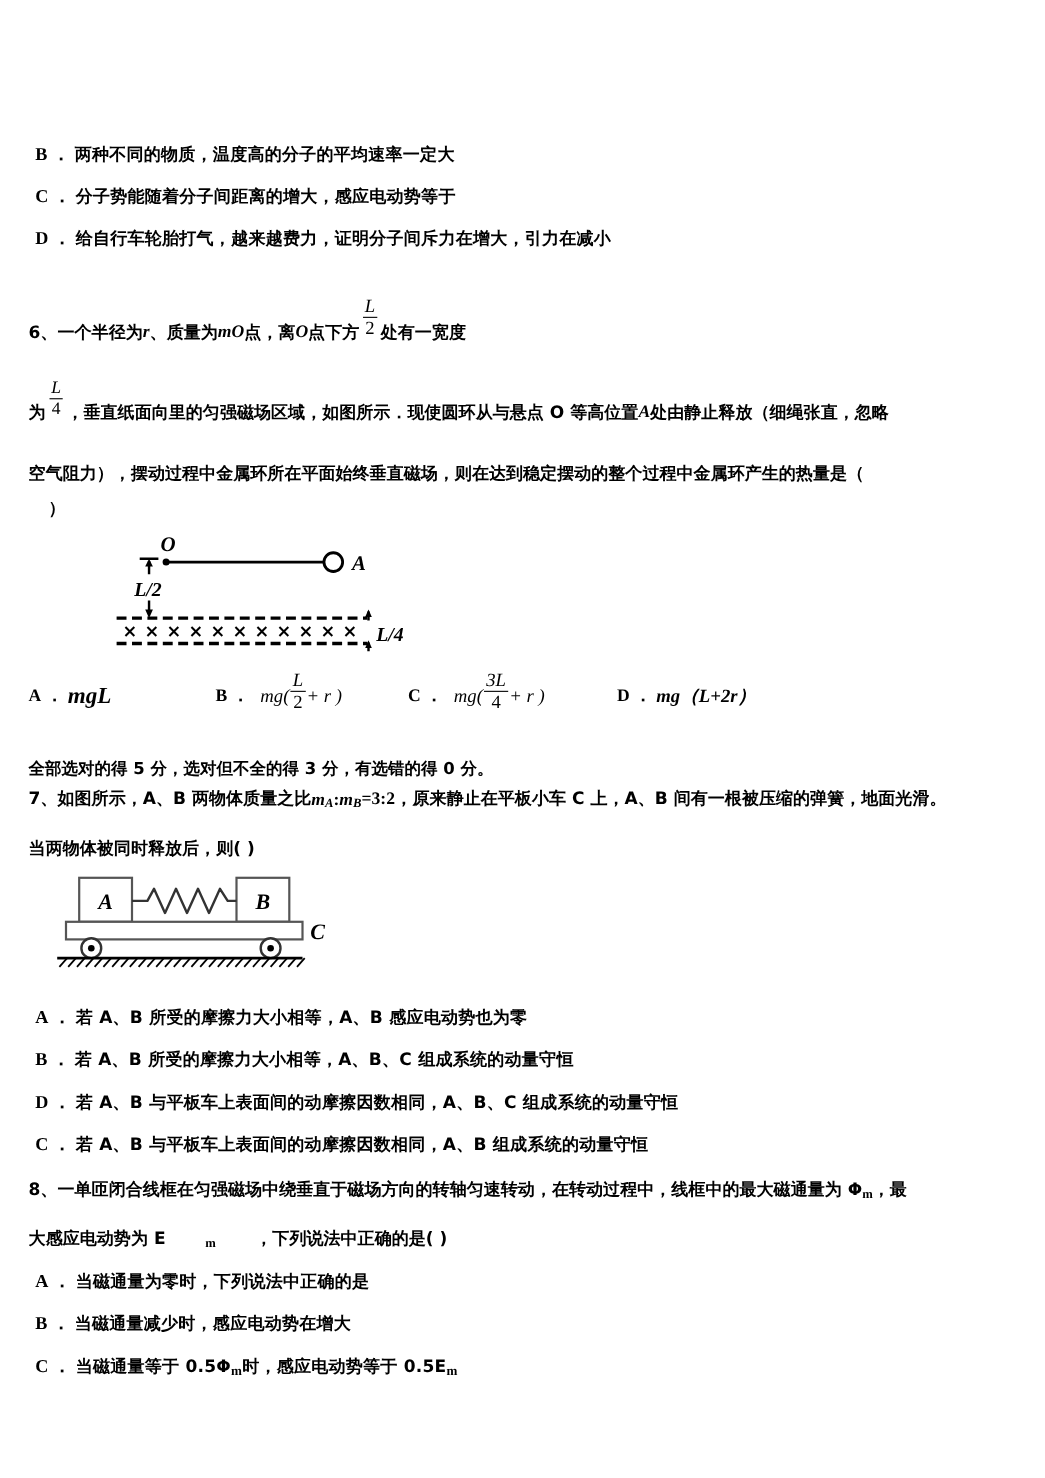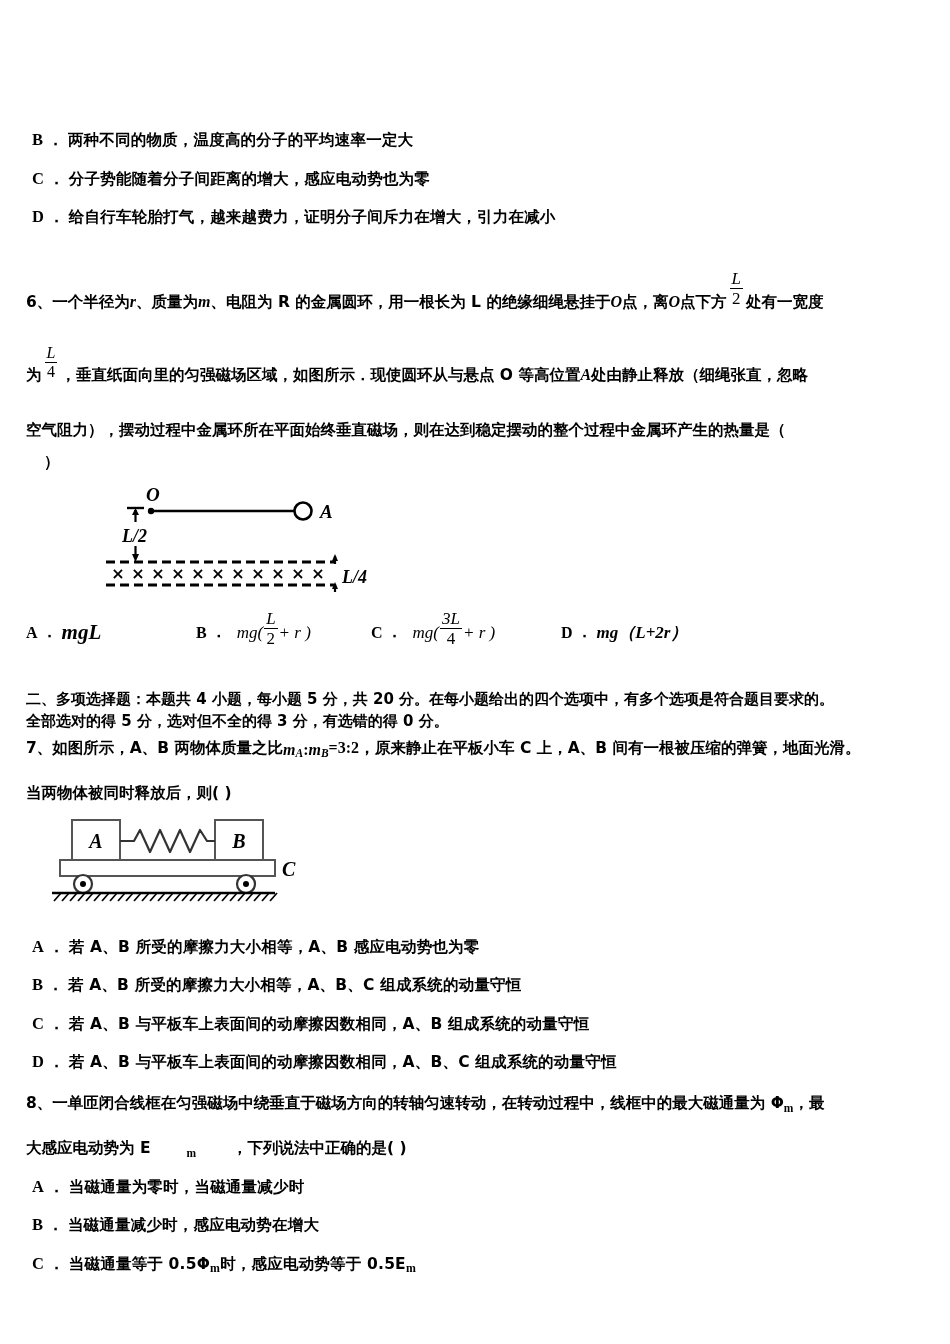--- a/index.html
+++ b/index.html
@@ -126,35 +126,34 @@
 </head>
 <body>
 
 <div class="page">
 <div class="content">
 
   <div class="opt-line">
     <span class="opt-label">B</span><span class="opt-label">．</span><span class="cn">两种不同的物质，温度高的分子的平均速率一定大</span>
   </div>
   <div class="opt-line">
-    <span class="opt-label">C</span><span class="opt-label">．</span><span class="cn">分子势能随着分子间距离的增大，感应电动势也为零</span>
+    <span class="opt-label">C</span><span class="opt-label">．</span><span class="cn">分子势能随着分子间距离的增大，感应电动势等于</span>
   </div>
   <div class="opt-line">
     <span class="opt-label">D</span><span class="opt-label">．</span><span class="cn">给自行车轮胎打气，越来越费力，证明分子间斥力在增大，引力在减小</span>
   </div>
 
   <div class="spacer-md"></div>
 
   <div class="q-body">
     <div class="q-row" style="margin-left:-6px;">
       <span class="cn">6、一个半径为</span>
           <span class="ital">r</span>
           <span class="cn">、质量为</span>
           <span class="ital">m</span>
-          <span class="cn">、电阻为 R 的金属圆环，用一根长为 L 的绝缘细绳悬挂于</span>
           <span class="ital">O</span>
           <span class="cn">点，离</span>
           <span class="ital">O</span>
           <span class="cn">点下方</span>
           <span class="frac">
             <span class="num">L</span>
             <span class="den">2</span>
           </span>
           <span class="cn">处有一宽度</span>
     </div>
@@ -258,21 +257,20 @@
     <span class="slot">
       <span class="opt-label">D</span>
           <span class="opt-label">．</span>
           <span class="ital" style="font-size:17px;">mg（L+2r）</span>
     </span>
   </div>
 
   <div class="spacer-lg"></div>
 
   <div class="sec-head" style="margin-left:-6px;">
-    <div>二、多项选择题：本题共 4 小题，每小题 5 分，共 20 分。在每小题给出的四个选项中，有多个选项是符合题目要求的。</div>
     <div>全部选对的得 5 分，选对但不全的得 3 分，有选错的得 0 分。</div>
   </div>
 
   <div class="q-row" style="margin-left:-6px;margin-top:5px;text-align:center;">
     <span class="cn">7、如图所示，A、B 两物体质量之比</span>
         <span class="ital" style="font-size:16px;">m</span>
         <span class="ital sub">A</span>
         <span class="serifb">:</span>
         <span class="ital" style="font-size:16px;">m</span>
         <span class="ital sub">B</span>
@@ -338,41 +336,41 @@
 
   <div class="spacer-md"></div>
 
   <div class="opt-line">
     <span class="opt-label">A</span><span class="opt-label">．</span><span class="cn">若 A、B 所受的摩擦力大小相等，A、B 感应电动势也为零</span>
   </div>
   <div class="opt-line">
     <span class="opt-label">B</span><span class="opt-label">．</span><span class="cn">若 A、B 所受的摩擦力大小相等，A、B、C 组成系统的动量守恒</span>
   </div>
   <div class="opt-line">
+    <span class="opt-label">D</span><span class="opt-label">．</span><span class="cn">若 A、B 与平板车上表面间的动摩擦因数相同，A、B、C 组成系统的动量守恒</span>
+  </div>
+  <div class="opt-line">
     <span class="opt-label">C</span><span class="opt-label">．</span><span class="cn">若 A、B 与平板车上表面间的动摩擦因数相同，A、B 组成系统的动量守恒</span>
-  </div>
-  <div class="opt-line">
-    <span class="opt-label">D</span><span class="opt-label">．</span><span class="cn">若 A、B 与平板车上表面间的动摩擦因数相同，A、B、C 组成系统的动量守恒</span>
   </div>
 
   <div class="q-row" style="margin-left:-6px;margin-top:6px;">
     <span class="cn">8、一单匝闭合线框在匀强磁场中绕垂直于磁场方向的转轴匀速转动，在转动过程中，线框中的最大磁通量为 Φ</span>
         <span class="cn sub">m</span>
         <span class="cn">，最</span>
   </div>
   <div class="q-row" style="margin-left:-6px;margin-top:24px;gap:36px;">
     <span class="cn">大感应电动势为 E</span>
         <span class="cn sub">m</span>
         <span class="cn">，下列说法中正确的是( )</span>
   </div>
 
   <div style="height:20px;"></div>
 
   <div class="opt-line">
-    <span class="opt-label">A</span><span class="opt-label">．</span><span class="cn">当磁通量为零时，当磁通量减少时</span>
+    <span class="opt-label">A</span><span class="opt-label">．</span><span class="cn">当磁通量为零时，下列说法中正确的是</span>
   </div>
   <div class="opt-line">
     <span class="opt-label">B</span><span class="opt-label">．</span><span class="cn">当磁通量减少时，感应电动势在增大</span>
   </div>
   <div class="opt-line">
     <span class="opt-label">C</span><span class="opt-label">．</span><span class="cn">当磁通量等于 0.5Φ</span><span class="cn sub">m</span><span class="cn">时，感应电动势等于 0.5E</span><span class="cn sub">m</span>
   </div>
 
 </div>
 </div>

